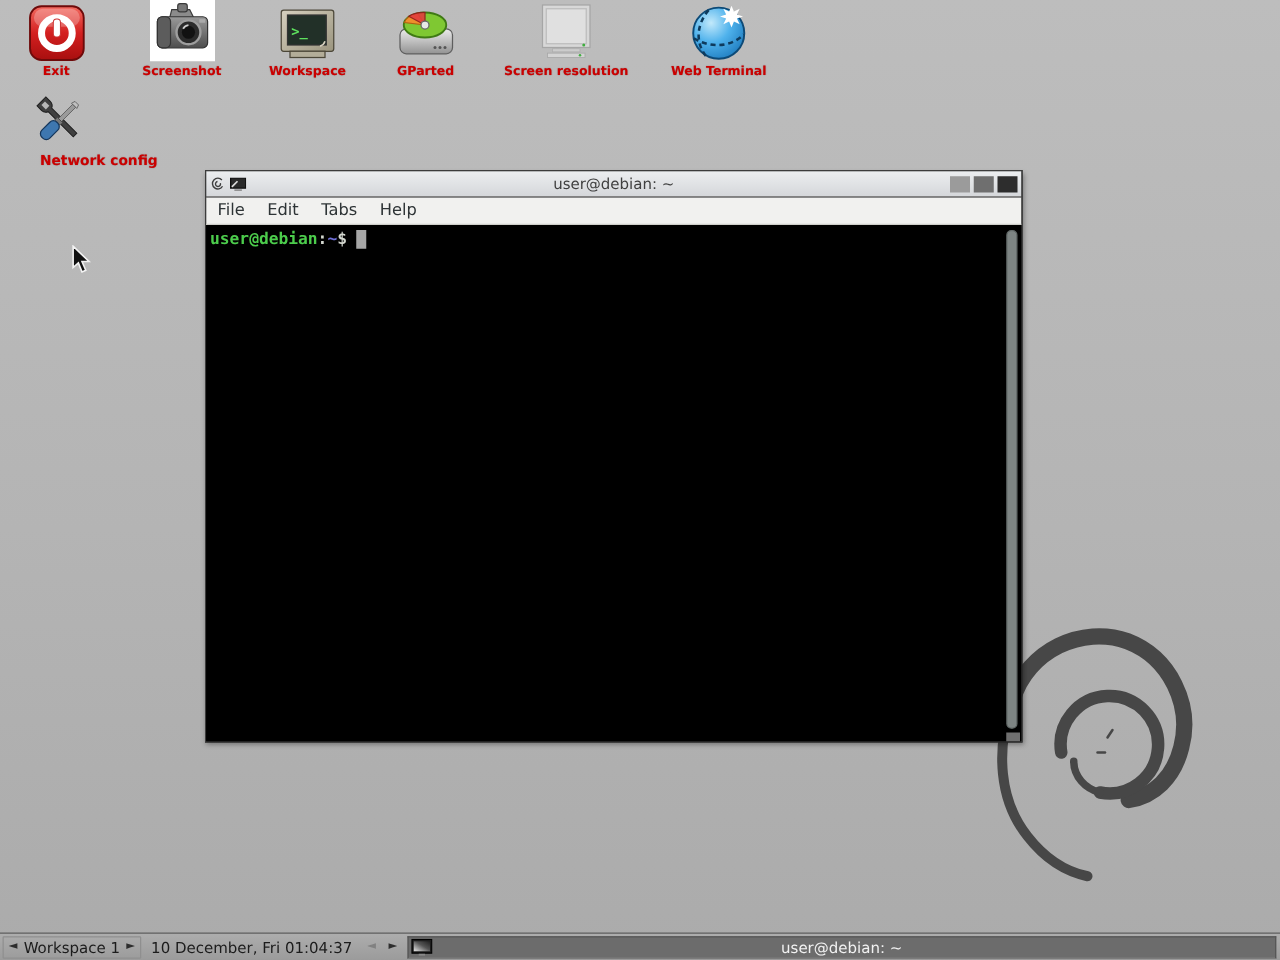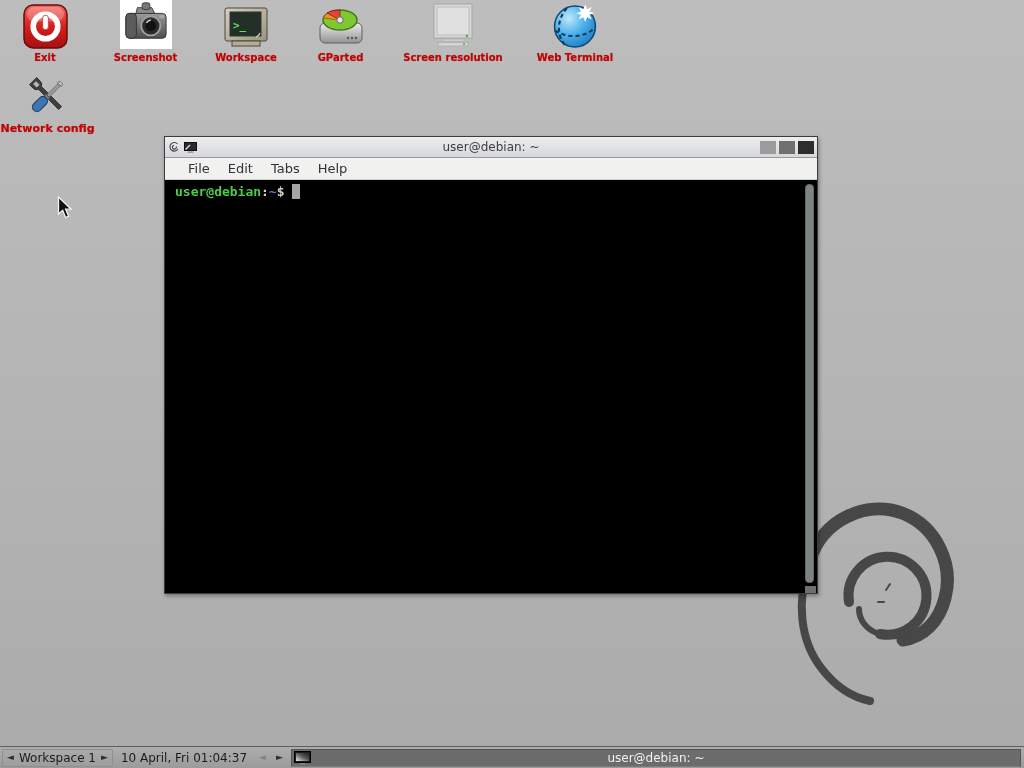--- a/index.html
+++ b/index.html
@@ -10,21 +10,21 @@
     background:linear-gradient(180deg,#bdbdbd 0%,#b4b4b4 55%,#ababab 100%);
   }
 
   
   .desk-icon { position:absolute; top:2px; text-align:center; cursor:default; }
   .desk-icon .art { height:47px; display:flex; align-items:flex-end; justify-content:center; }
   .desk-icon .lbl {
     margin-top:3px; font-weight:bold; font-size:10px; color:#cb0000;
     text-shadow:0 0 1px rgba(90,0,0,.45); white-space:nowrap;
   }
-  .desk-icon.small .lbl { font-size:11px; }
+  .desk-icon.small .lbl { font-size:11px;margin-left:32px; }
   .white-bg { background:#fff; padding:1px 3px; }
 
   
   .watermark { position:absolute; left:786px; top:498px; width:172px; height:210px; z-index:1; }
 
   
   .window {
     position:absolute; left:164px; top:136px; width:654px; height:458px;
     background:#000; border:1px solid #3c3c3c; z-index:5;
     box-shadow:1px 2px 4px rgba(0,0,0,.35);
@@ -41,28 +41,28 @@
     font-size:12px; color:#3f3f3f;
   }
   .tb-btns { margin-left:auto; display:flex; gap:3px; z-index:2; }
   .tb-btn { width:16px; height:13px; }
   .tb-btn.min { background:#9b9b9b; }
   .tb-btn.max { background:#6f6f6f; }
   .tb-btn.close { background:#2d2d2d; }
 
   .menubar {
     height:22px; background:#f1f1ef; border-bottom:1px solid #cfcfca;
-    display:flex; align-items:center; font-size:13px; color:#2e3436; padding-left:14px;
+    display:flex; align-items:center; font-size:13px; color:#2e3436; padding-left:0;
   }
   .menubar .mi { padding:2px 9px; }
 
   .term {
     position:absolute; left:0; right:0; top:43px; bottom:0; background:#000;
     font-family:"DejaVu Sans Mono", monospace; font-weight:bold; font-size:13px;
-    padding:4px 10px; line-height:16px;
+    padding:4px 3px; line-height:16px;
   }
   .p-user { color:#4ccc4c; }
   .p-punct { color:#d3d7cf; }
   .p-path { color:#7070d8; }
   .cursor-block { display:inline-block; width:8px; height:15px; background:#a6a6a6; vertical-align:text-bottom; margin-left:7px; }
 
   .vscroll { position:absolute; right:3px; top:47px; bottom:10px; width:9px; }
   .vthumb { width:9px; height:100%; background:#7d8483; border-radius:4px; border:1px solid #636a69; }
   .grip { position:absolute; right:1px; bottom:0; width:11px; height:7px; background:#6f6f6f; }
 
@@ -273,21 +273,21 @@
   </div>
   <div class="grip"></div>
 </div>
 
 <div class="taskbar">
   <div class="tb-group">
     <span class="arrow">◄</span>
     <span>Workspace 1</span>
     <span class="arrow">►</span>
   </div>
-  <div class="clock">10 April, Fri 01:04:37</div>
+  <div class="clock">10 December, Fri 01:04:37</div>
   <div class="tb-group" style="border:none; gap:10px;">
     <span class="arrow dim">◄</span>
     <span class="arrow">►</span>
   </div>
   <div class="taskbtn">
     <svg width="17" height="14" viewBox="0 0 17 14">
       <defs>
         <linearGradient id="tmg" x1="0" y1="1" x2="1" y2="0">
           <stop offset="0" stop-color="#e8e8e8"></stop>
             <stop offset="0.55" stop-color="#555"></stop>

